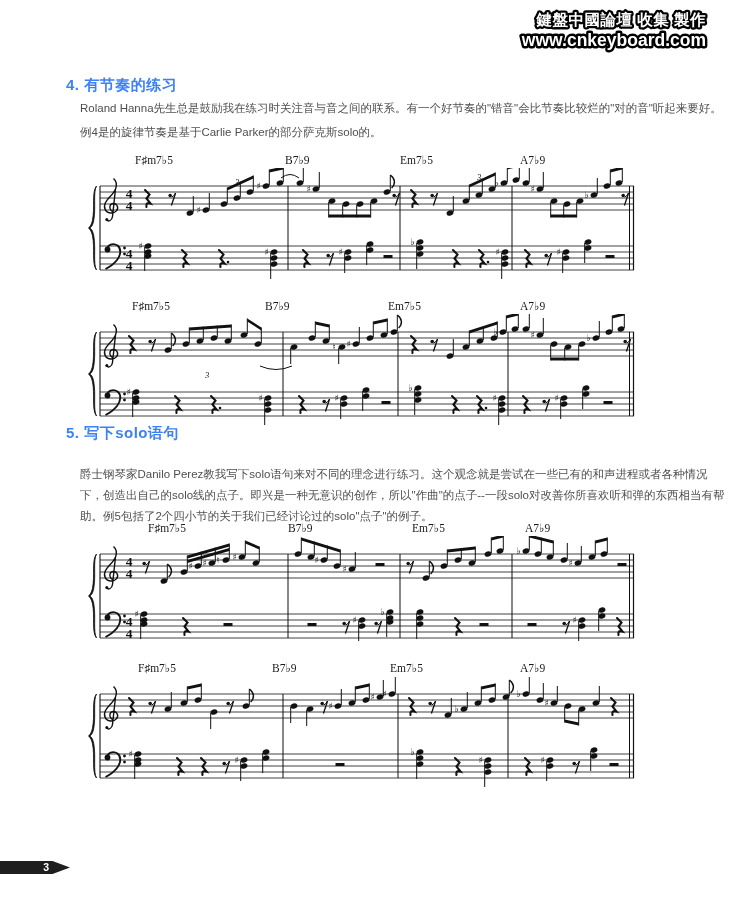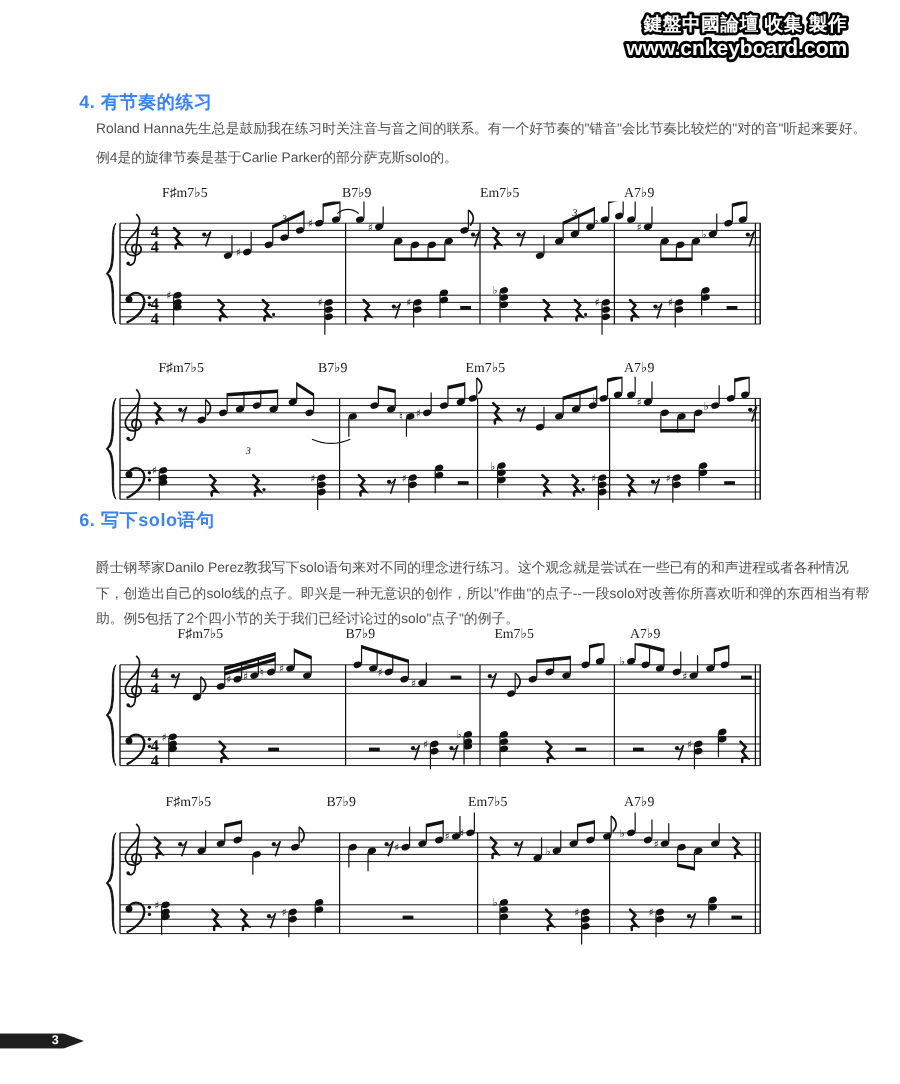--- a/index.html
+++ b/index.html
@@ -40,21 +40,21 @@
 <div class="banner">
   <svg width="270" height="52" viewBox="0 0 270 52">
     <text x="262" y="21" text-anchor="end" font-family="Liberation Sans, sans-serif" font-size="15.5" font-weight="bold" fill="#ffffff" stroke="#000000" stroke-width="4.6" stroke-linejoin="round" paint-order="stroke" letter-spacing="0.5">鍵盤中國論壇 收集 製作</text>
     <text x="262" y="42" text-anchor="end" font-family="Liberation Sans, sans-serif" font-size="17.5" font-weight="bold" fill="#ffffff" stroke="#000000" stroke-width="4.8" stroke-linejoin="round" paint-order="stroke">www.cnkeyboard.com</text>
   </svg>
 </div>
 
 <div class="sec-heading" id="sec4-heading" style="top:76px">4. 有节奏的练习</div>
 <div class="para" id="sec4-body">Roland Hanna先生总是鼓励我在练习时关注音与音之间的联系。有一个好节奏的"错音"会比节奏比较烂的"对的音"听起来要好。例4是的旋律节奏是基于Carlie Parker的部分萨克斯solo的。</div>
 
-<div class="sec-heading" id="sec5-heading" style="top:424px">6. 写下solo语句</div>
+<div class="sec-heading" id="sec5-heading" style="top:424px">5. 写下solo语句</div>
 <div class="para" id="sec5-body">爵士钢琴家Danilo Perez教我写下solo语句来对不同的理念进行练习。这个观念就是尝试在一些已有的和声进程或者各种情况下，创造出自己的solo线的点子。即兴是一种无意识的创作，所以"作曲"的点子--一段solo对改善你所喜欢听和弹的东西相当有帮助。例5包括了2个四小节的关于我们已经讨论过的solo"点子"的例子。</div>
 
 <div id="music-root">
     <div class="msys" style="top: 142px;">
       <div class="chords">
         <span style="left: 47px;">F♯m7♭5</span>
         <span style="left: 197px;">B7♭9</span>
         <span style="left: 312px;">Em7♭5</span>
         <span style="left: 432px;">A7♭9</span>
       </div>

